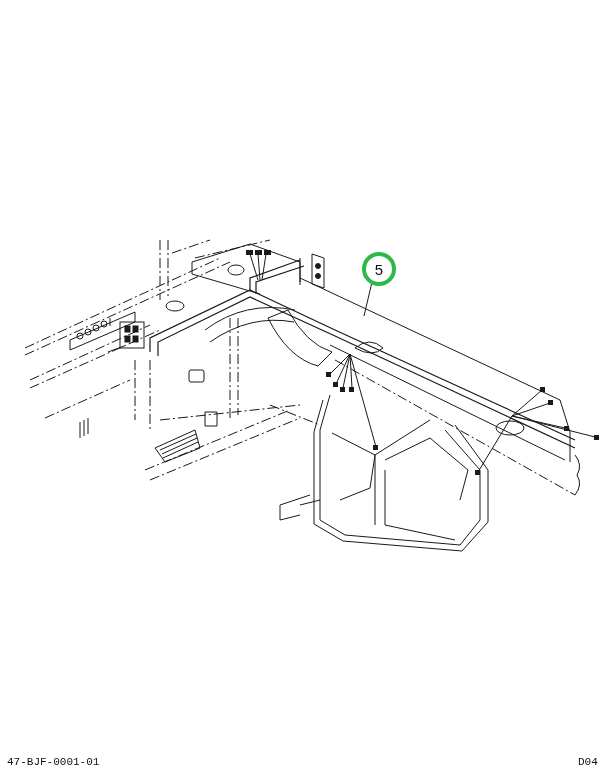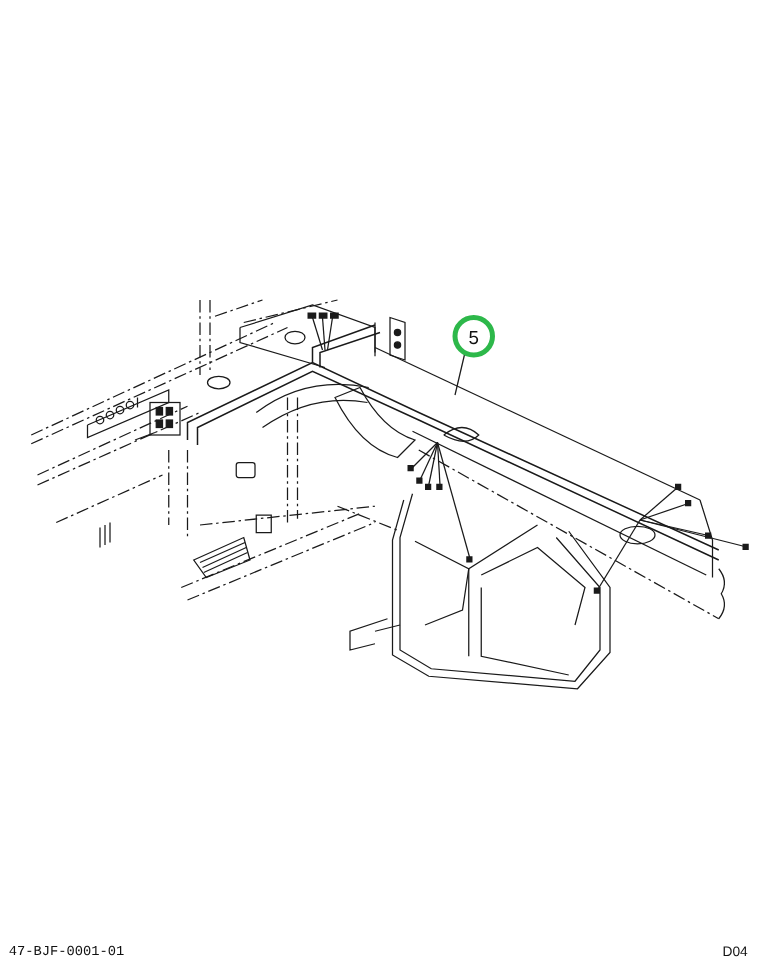--- a/index.html
+++ b/index.html
@@ -1,19 +1,19 @@
 <!DOCTYPE html>
 <html><head>
   <meta charset="utf-8">
   <style>
     html, body { margin: 0; padding: 0; background: #ffffff; }
     body { width: 610px; height: 777px; position: relative; overflow: hidden; font-family: "Liberation Sans", sans-serif; }
     .canvas { position: absolute; left: 0; top: 0; width: 610px; height: 777px; }
     .footer-left { position: absolute; left: 7px; top: 756px; font-size: 11px; color: #111; font-family: Liberation Mono, monospace; }
-    .footer-right { position: absolute; left: 578px; top: 756px; font-size: 11px; color: #111; font-family: Liberation Sans, sans-serif; }
+    .footer-right { position: absolute; left: 578px; top: 756px; font-size: 11px; color: #111; font-family: Liberation Mono, monospace; }
     .callout-num { font-family: "Liberation Sans", sans-serif; font-size: 15px; fill: #111; }
   </style>
 </head>
 <body>
 
 <svg class="canvas" viewBox="0 0 610 777" xmlns="http://www.w3.org/2000/svg">
   <g fill="none" stroke="#1a1a1a" stroke-width="1">
 
     <g stroke-dasharray="10,3,2,3">
       <line x1="25" y1="355" x2="230" y2="262"></line>

